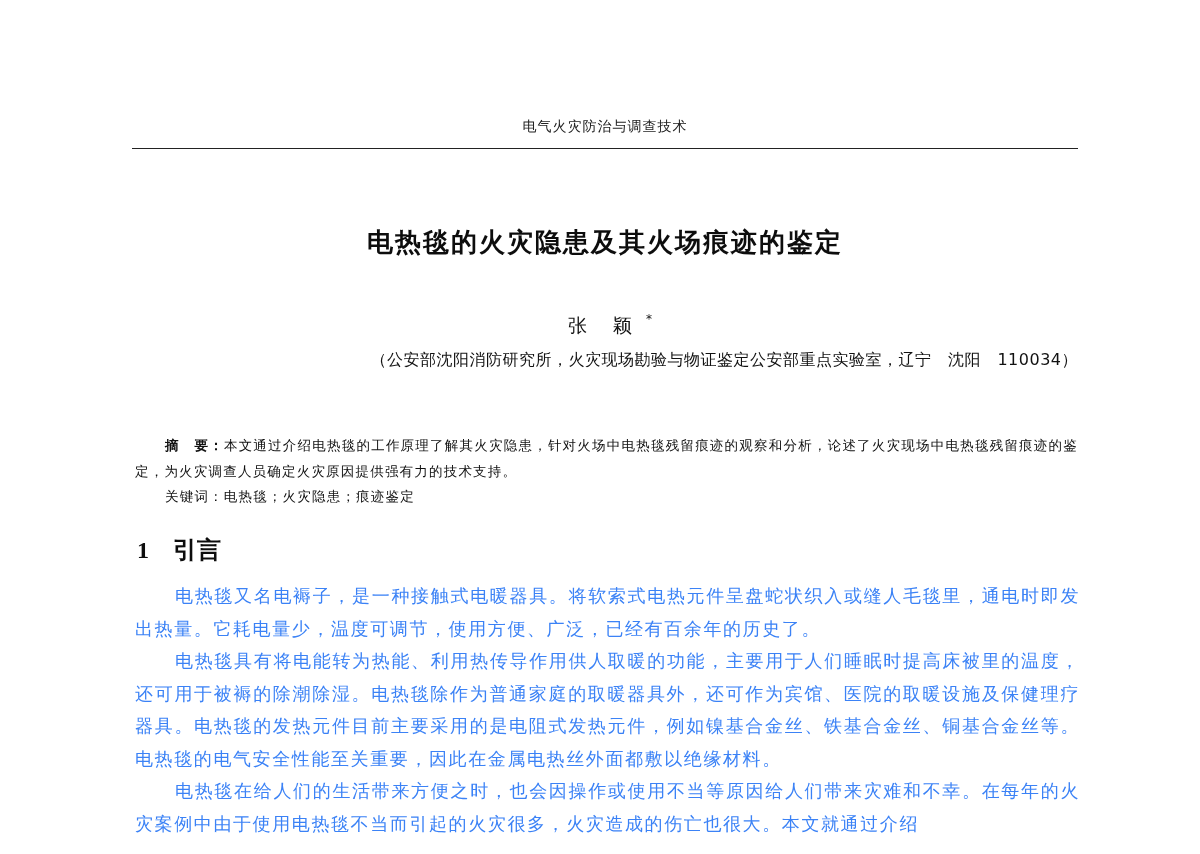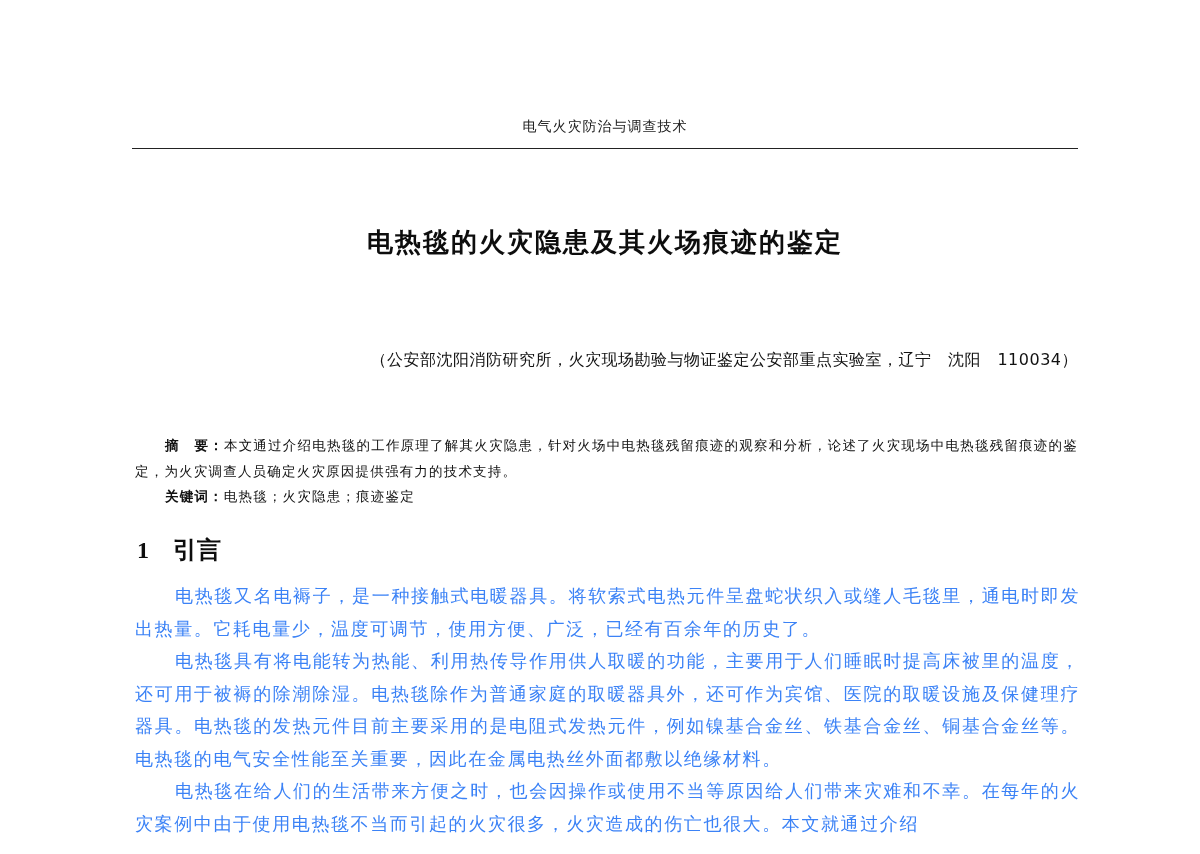--- a/index.html
+++ b/index.html
@@ -36,21 +36,21 @@
     .abstract {
       position: absolute; left: 135px; width: 943px; top: 432px;
       font-size: 13.5px; line-height: 26px; letter-spacing: 1.2px;
     }
     .abstract .label { font-weight: bold; }
     .abstract p { margin: 0; text-indent: 30px; text-align: justify; }
     .keywords {
       position: absolute; left: 165px; top: 488px; font-size: 13.5px;
       letter-spacing: 1.2px;
     }
-    .keywords .label { font-weight: bold; }
+    .keywords .label { font-weight: normal; }
     .section-heading {
       position: absolute; left: 133px; top: 530px; font-size: 24px;
       font-weight: bold; color: #0d0d0d;
     }
     .section-heading .num { font-family: "Liberation Serif", serif; margin-right: 24px; }
     .body-text {
       position: absolute; left: 135px; width: 945px; top: 580px;
       font-size: 18px; line-height: 32.5px; letter-spacing: 1.6px;
       color: #3b82f6;
     }
@@ -59,20 +59,23 @@
 </head>
 <body>
 
 <div class="page">
 
   <div class="running-header">电气火灾防治与调查技术</div>
   <div class="header-rule"></div>
 
   <h1 class="title" style="margin:0;">电热毯的火灾隐患及其火场痕迹的鉴定</h1>
 
+  <div class="author">
+    <span class="name-part">张</span><span class="name-part">颖</span><sup>*</sup>
+  </div>
 
   <div class="affiliation">（公安部沈阳消防研究所，火灾现场勘验与物证鉴定公安部重点实验室，辽宁　沈阳　110034）</div>
 
   <div class="abstract">
     <p><span class="label">摘　要：</span><span>本文通过介绍电热毯的工作原理了解其火灾隐患，针对火场中电热毯残留痕迹的观察和分析，论述了火灾现场中电热毯残留痕迹的鉴定，为火灾调查人员确定火灾原因提供强有力的技术支持。</span></p>
   </div>
 
   <div class="keywords">
     <span class="label">关键词：</span><span>电热毯；火灾隐患；痕迹鉴定</span>
   </div>

